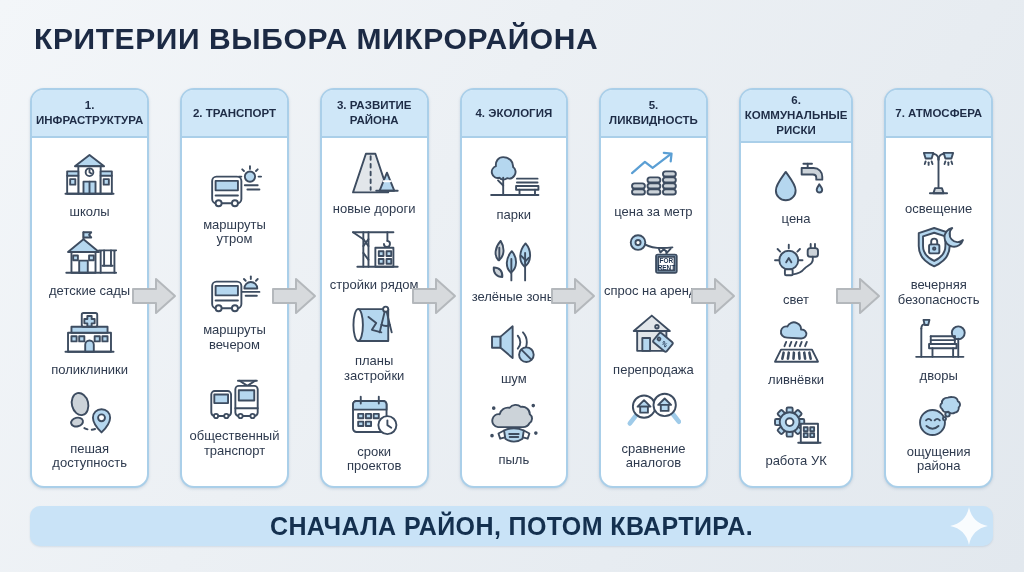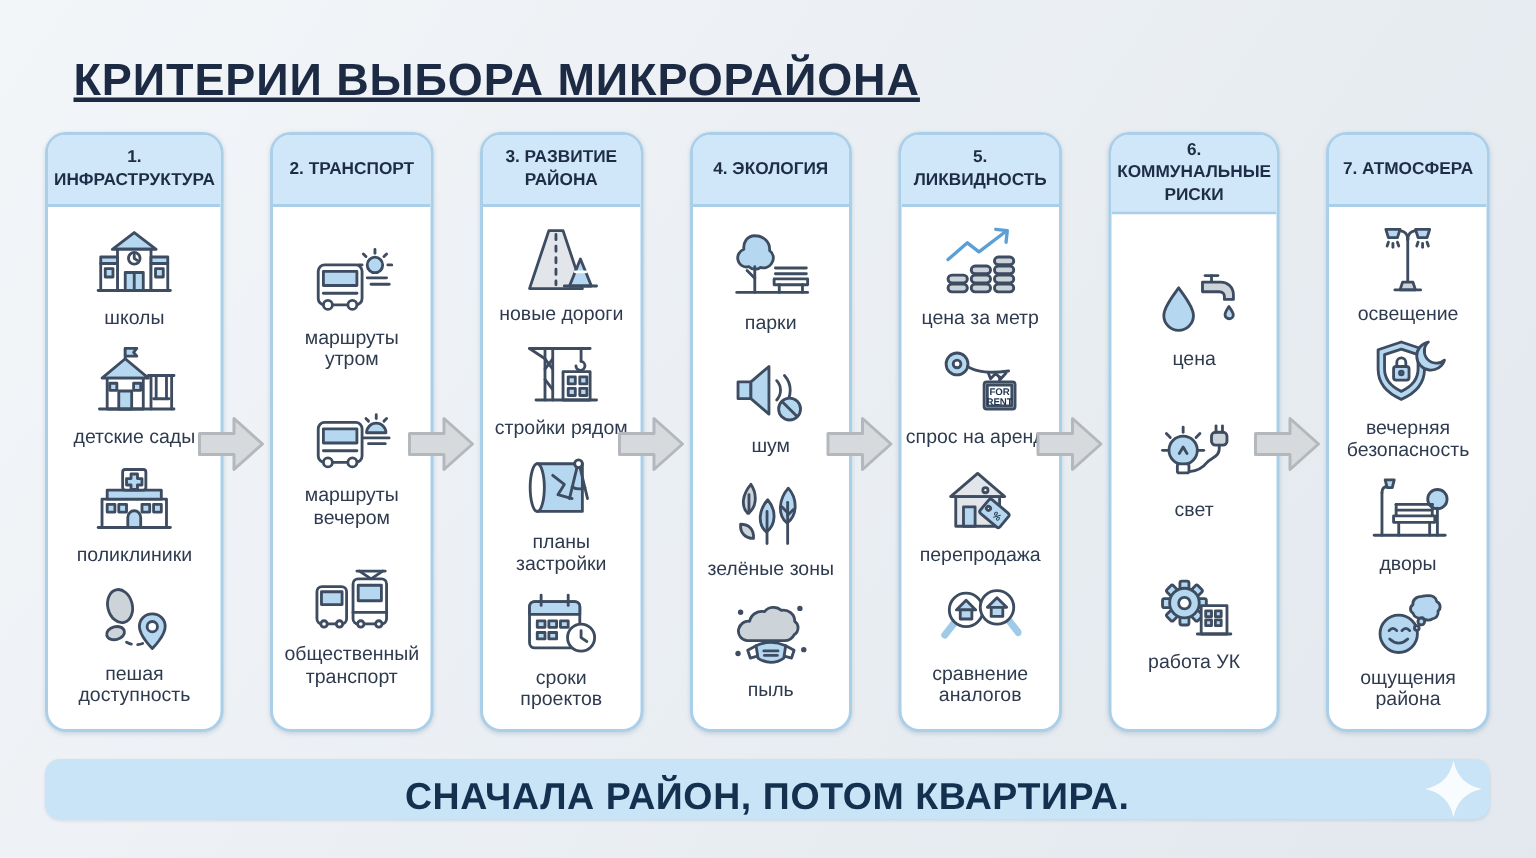--- a/index.html
+++ b/index.html
@@ -2,22 +2,22 @@
 <html><head>
 <meta charset="utf-8">
 <style>
   html,body{margin:0;padding:0}
   body{
     width:1024px;height:572px;overflow:hidden;position:relative;
     background:linear-gradient(125deg,#f3f6f9 0%,#ecf0f4 40%,#e2e8ee 100%);
     font-family:"Liberation Sans",sans-serif;
   }
   .title{
-    position:absolute;left:33px;top:21px;margin:16px;
-    font-size:30px;font-weight:800;color:#1c2a44;letter-spacing:.6px;white-space:nowrap;text-decoration:underline;
+    position:absolute;left:33px;top:21px;margin:1px;
+    font-size:30px;font-weight:800;color:#1c2a44;letter-spacing:.6px;white-space:nowrap;
   }
   .columns{position:absolute;left:30px;right:31px;top:88px;height:400px;display:flex;gap:31px}
   .column{
     position:relative;flex:1;background:#ffffff;border:2px solid #aacfe9;border-radius:14px;
     display:flex;flex-direction:column;box-shadow:0 1px 3px rgba(110,140,170,.28);
   }
   .col-header{
     background:#cfe7f8;border-bottom:2px solid #aacfe9;border-radius:11px 11px 0 0;
     min-height:40px;display:flex;align-items:center;justify-content:center;text-align:center;
     font-size:11.5px;font-weight:700;color:#1e2c46;padding:3px 4px;line-height:1.3;white-space:pre-line;
@@ -34,21 +34,21 @@
   .icn .d{stroke-dasharray:4 5}
   .icn .ws{stroke:#ffffff}
   .icn .as{stroke:#5b9fd4;stroke-width:2.6}
   .icn .hb{stroke:#9fcbe9;stroke-width:5.5}
   .icn .sl{stroke-width:3}
   .icn .t{stroke:none;fill:#1e3350;font:700 7.5px "Liberation Sans",sans-serif}
   .arrow{position:absolute;right:-31px;top:52%;transform:translateY(-50%);width:48px;height:42px;z-index:4}
   .arrow svg{width:100%;height:100%;display:block}
   .banner{
     position:absolute;left:30px;right:31px;top:506px;height:40px;background:#c9e3f7;border-radius:10px;
-    display:flex;align-items:flex-end;justify-content:center;box-shadow:0 1px 2px rgba(110,140,170,.2);
+    display:flex;align-items:center;justify-content:center;box-shadow:0 1px 2px rgba(110,140,170,.2);
   }
   .banner-text{font-size:25px;font-weight:800;color:#14304f;letter-spacing:.4px;white-space:nowrap}
   .sparkle{position:absolute;right:4px;top:50%;transform:translateY(-50%);width:40px;height:40px}
 </style>
 </head>
 <body>
 
 <h1 class="title">КРИТЕРИИ ВЫБОРА МИКРОРАЙОНА</h1>
 
 <div class="columns" id="columns">
@@ -297,45 +297,45 @@
               <line x1="39" y1="44" x2="39" y2="50"></line>
               <line x1="57" y1="44" x2="57" y2="50"></line>
               <line x1="6" y1="50" x2="61" y2="50"></line>
             </svg>
           </div>
           <div class="item-label">парки</div>
         </div>
         <div class="item">
           <div>
             <svg class="icn" viewBox="0 0 64 64">
-              <rect class="b" x="7" y="24" width="10" height="13"></rect>
-              <polygon class="b" points="17,24 31,12 31,49 17,37"></polygon>
-              <path d="M37 23a11 11 0 0 1 0 15"></path>
-              <path d="M43 19a17 17 0 0 1 0 23"></path>
-              <circle class="b" cx="47" cy="45" r="8.5"></circle>
-              <line x1="41.5" y1="39.5" x2="52.5" y2="50.5"></line>
-            </svg>
-          </div>
-          <div class="item-label">шум</div>
-        </div>
-        <div class="item">
-          <div>
-            <svg class="icn" viewBox="0 0 64 64">
               <path class="g" d="M17 8c-6.5 7.5-8 17-2.5 22.5C21 27 22.5 16.5 17 8z"></path>
               <line x1="15.5" y1="16" x2="15.5" y2="30.5"></line>
               <path class="g" d="M9 39c-.5 6.5 3.5 11 10 11 .5-7-3.5-11-10-11z"></path>
               <path class="b" d="M30 20c-7 8-8 19-1 25 7.5-5.5 8-17 1-25z"></path>
               <line x1="29.5" y1="29" x2="29.5" y2="54"></line>
               <path class="b" d="M46 11c-7.5 8.5-8.5 21-1 27 8-5.5 8.5-18.5 1-27z"></path>
               <line x1="45.5" y1="22" x2="45.5" y2="54"></line>
               <line x1="45.5" y1="30" x2="41" y2="25.5"></line>
               <line x1="45.5" y1="32" x2="50" y2="27.5"></line>
             </svg>
           </div>
           <div class="item-label">зелёные зоны</div>
+        </div>
+        <div class="item">
+          <div>
+            <svg class="icn" viewBox="0 0 64 64">
+              <rect class="b" x="7" y="24" width="10" height="13"></rect>
+              <polygon class="b" points="17,24 31,12 31,49 17,37"></polygon>
+              <path d="M37 23a11 11 0 0 1 0 15"></path>
+              <path d="M43 19a17 17 0 0 1 0 23"></path>
+              <circle class="b" cx="47" cy="45" r="8.5"></circle>
+              <line x1="41.5" y1="39.5" x2="52.5" y2="50.5"></line>
+            </svg>
+          </div>
+          <div class="item-label">шум</div>
         </div>
         <div class="item">
           <div>
             <svg class="icn" viewBox="0 0 64 64">
               <path class="g" d="M14 35c-4.5-.5-7.5-4.5-6.5-9 1-4 4.5-6.5 8.5-6C17 15 22 11.5 27.5 12.5c3-4 9.5-4.5 13-1 5.5-1 10.5 3 10.5 8.5 3.5 2.5 3.5 8-.5 10.5-1.5 3-4.5 4.5-7.5 4.5z"></path>
               <path class="b" d="M21 39c7.5-3.5 15.5-3.5 23 0l-1.5 9.5c-6 4.5-14 4.5-20 0z"></path>
               <path d="M21 39l-6.5 3.5 2 6 5.5-1.5"></path>
               <path d="M44 39l6.5 3.5-2 6-5.5-1.5"></path>
               <line x1="27" y1="43" x2="38" y2="43"></line>
               <line x1="27.5" y1="46.5" x2="37.5" y2="46.5"></line>
@@ -457,20 +457,40 @@
               <line x1="36" y1="14" x2="33" y2="17"></line>
               <line x1="7" y1="27" x2="11" y2="27"></line>
               <line x1="39" y1="27" x2="35" y2="27"></line>
               <rect class="g" x="45" y="13" width="12" height="10" rx="3"></rect>
               <line x1="48.5" y1="8" x2="48.5" y2="13"></line>
               <line x1="53.5" y1="8" x2="53.5" y2="13"></line>
               <path d="M51 23c1 10-6 9-10 14-3 4-8 6-13 6.5"></path>
             </svg>
           </div>
           <div class="item-label">свет</div>
+        </div>
+        <div class="item">
+          <div>
+            <svg class="icn" viewBox="0 0 64 64">
+              <path class="b" d="M21 24c-4.5 0-8-3.5-7-8 .8-3.5 4-5.5 7.5-5C23 7 28 5 32.5 7c3.5 1.5 5 4.5 4.8 7.5 4.2-.3 7 3 6 6.5-.8 2.5-3 4-5.8 4z"></path>
+              <line x1="20" y1="29" x2="18" y2="34"></line>
+              <line x1="26" y1="29" x2="24" y2="34"></line>
+              <line x1="32" y1="29" x2="30" y2="34"></line>
+              <line x1="38" y1="29" x2="36" y2="34"></line>
+              <line x1="44" y1="29" x2="42" y2="34"></line>
+              <polygon class="w" points="14,38 50,38 57,52 7,52"></polygon>
+              <line class="sl" x1="17" y1="41.5" x2="15.5" y2="48.5"></line>
+              <line class="sl" x1="23" y1="41.5" x2="22" y2="48.5"></line>
+              <line class="sl" x1="29" y1="41.5" x2="28.5" y2="48.5"></line>
+              <line class="sl" x1="35" y1="41.5" x2="35.5" y2="48.5"></line>
+              <line class="sl" x1="41" y1="41.5" x2="42" y2="48.5"></line>
+              <line class="sl" x1="47" y1="41.5" x2="48.5" y2="48.5"></line>
+            </svg>
+          </div>
+          <div class="item-label">ливнёвки</div>
         </div>
         <div class="item">
           <div>
             <svg class="icn" viewBox="0 0 64 64">
               <rect class="b" x="20.5" y="11" width="7" height="7" rx="1.5" transform="rotate(0 24 28)"></rect>
               <rect class="b" x="20.5" y="11" width="7" height="7" rx="1.5" transform="rotate(45 24 28)"></rect>
               <rect class="b" x="20.5" y="11" width="7" height="7" rx="1.5" transform="rotate(90 24 28)"></rect>
               <rect class="b" x="20.5" y="11" width="7" height="7" rx="1.5" transform="rotate(135 24 28)"></rect>
               <rect class="b" x="20.5" y="11" width="7" height="7" rx="1.5" transform="rotate(180 24 28)"></rect>
               <rect class="b" x="20.5" y="11" width="7" height="7" rx="1.5" transform="rotate(225 24 28)"></rect>

